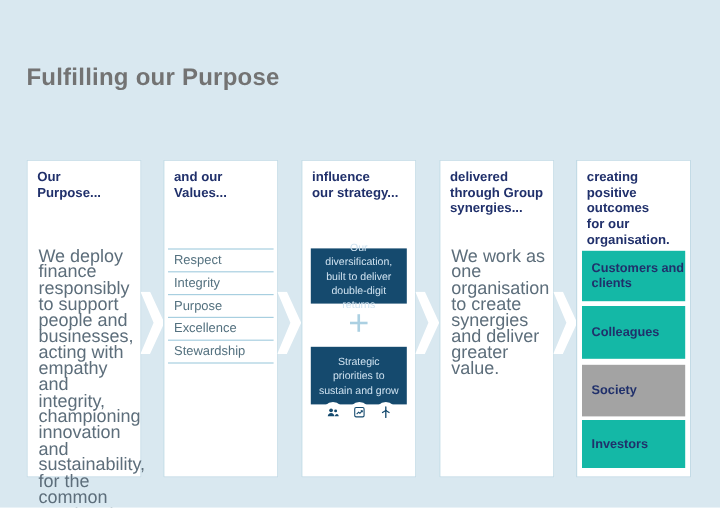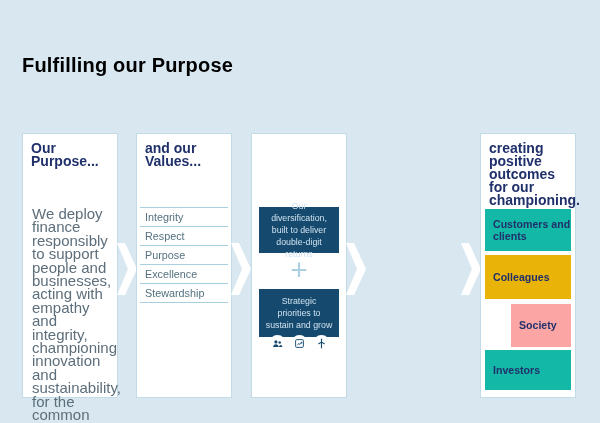--- a/index.html
+++ b/index.html
@@ -3,30 +3,30 @@
 <meta charset="utf-8">
 <style>
   html,body{margin:0;padding:0;}
   .canvas{
     position:relative;width:600px;height:423px;overflow:hidden;
     background:#d9e8f0;
     font-family:"Liberation Sans",sans-serif;
   }
   .title{
     position:absolute;left:22px;top:54px;margin:0;
-    font-size:20px;font-weight:700;color:#000000;letter-spacing:.2px;
+    font-size:20px;font-weight:700;color:#737373;letter-spacing:.2px;
   }
   .card{
     position:absolute;top:133px;width:96px;height:265px;
     background:#ffffff;border:1px solid #c3dbe6;box-sizing:border-box;
   }
   .c1{left:22px}.c2{left:136px}.c3{left:251px}.c4{left:366px}.c5{left:480px}
   .card-heading{
     margin:0;padding:8px 5px 0 8px;
-    font-size:14px;line-height:13px;font-weight:700;color:#20306b;
+    font-size:11px;line-height:13px;font-weight:700;color:#20306b;
     white-space:pre-line;
   }
   .card-body{
     position:absolute;top:73px;left:9px;right:6px;margin:0;
     font-size:15px;line-height:13.4px;color:#5d6e7b;
   }
   .arrow{
     position:absolute;top:243px;width:20px;height:52px;background:#ffffff;
     clip-path:polygon(0 0,40% 0,100% 50%,40% 100%,0 100%,55% 50%);
   }
@@ -82,31 +82,33 @@
 Purpose...</h2>
     <p class="card-body">We deploy finance responsibly to support people and businesses, acting with empathy and integrity, championing innovation and sustainability, for the common good and the long term.</p>
   </section>
 
   <div class="arrow a1"></div>
 
   <section class="card c2">
     <h2 class="card-heading">and our
 Values...</h2>
     <div class="values">
+      <div class="value-row">Respect</div>
       <div class="value-row">Integrity</div>
-      <div class="value-row">Respect</div>
       <div class="value-row">Purpose</div>
       <div class="value-row">Excellence</div>
       <div class="value-row">Stewardship</div>
     </div>
   </section>
 
   <div class="arrow a2"></div>
 
   <section class="card c3">
+    <h2 class="card-heading">influence
+our strategy...</h2>
     <div class="dark-box box1">Our diversification, built to deliver double-digit returns</div>
     <div class="plus">+</div>
     <div class="dark-box box2">
       <span>Strategic priorities to sustain and grow</span>
       <div class="icons">
         <span class="icon-circle" aria-label="people-icon">
           <svg viewBox="0 0 24 24" width="11" height="11" fill="#154a6e">
             <circle cx="8.5" cy="8.5" r="3.4"></circle>
             <circle cx="16.8" cy="9.6" r="2.7"></circle>
             <path d="M2.5 19.5c0-3.3 2.7-6 6-6s6 2.7 6 6z"></path>
@@ -130,28 +132,34 @@
             </g>
             <circle cx="12" cy="9" r="1.6" fill="#154a6e"></circle>
           </svg>
         </span>
       </div>
     </div>
   </section>
 
   <div class="arrow a3"></div>
 
+  <section class="card c4">
+    <h2 class="card-heading">delivered
+through Group
+synergies...</h2>
+    <p class="card-body">We work as one organisation to create synergies and deliver greater value.</p>
+  </section>
 
   <div class="arrow a4"></div>
 
   <section class="card c5">
     <h2 class="card-heading">creating
 positive
 outcomes
 for our
-championing.</h2>
+organisation.</h2>
     <div class="stake s1" style="background: #14b8a6;">Customers and clients</div>
-    <div class="stake s2" style="background: #eab308;">Colleagues</div>
-    <div class="stake s3" style="background: #fca5a5; margin-left: 26px;">Society</div>
+    <div class="stake s2" style="background: #14b8a6;">Colleagues</div>
+    <div class="stake s3" style="background: #a3a3a3;">Society</div>
     <div class="stake s4" style="background: #14b8a6;">Investors</div>
   </section>
 
 </div>
 
 </body></html>

